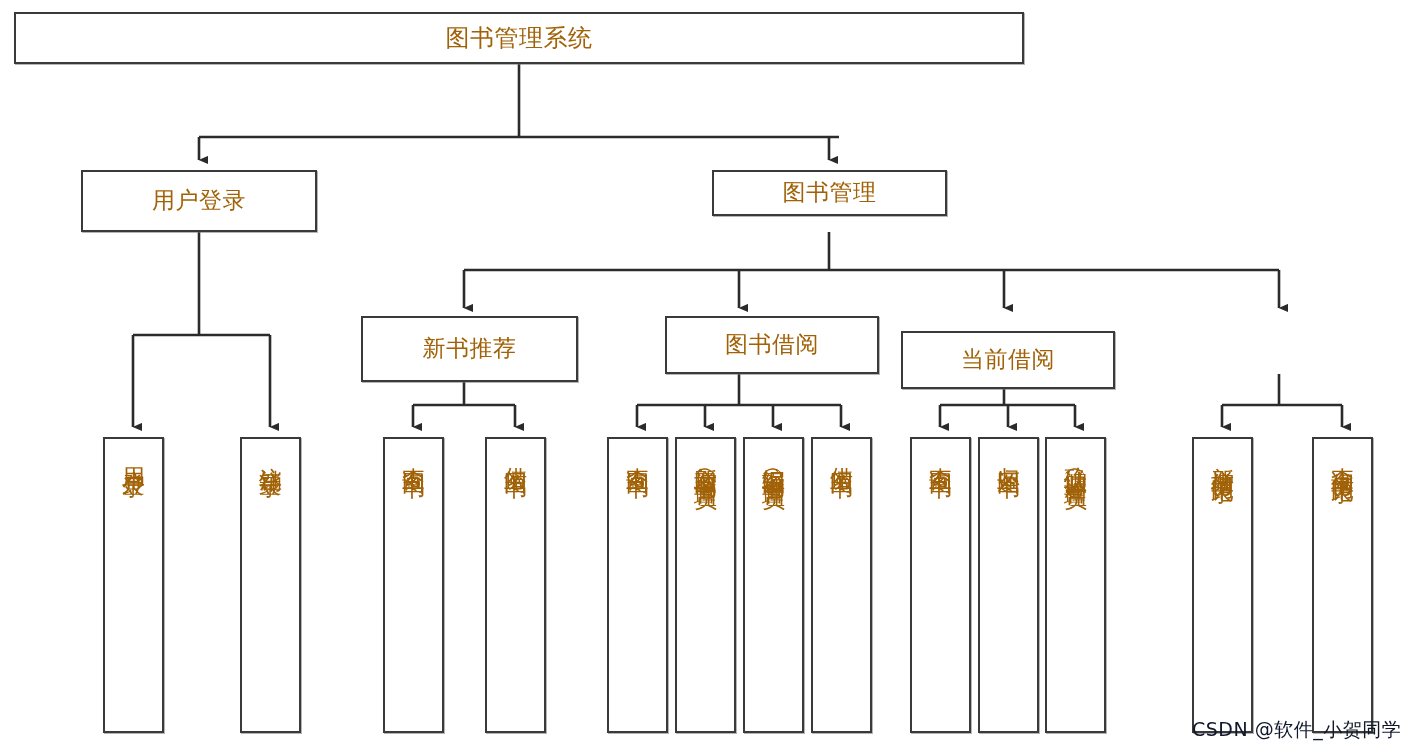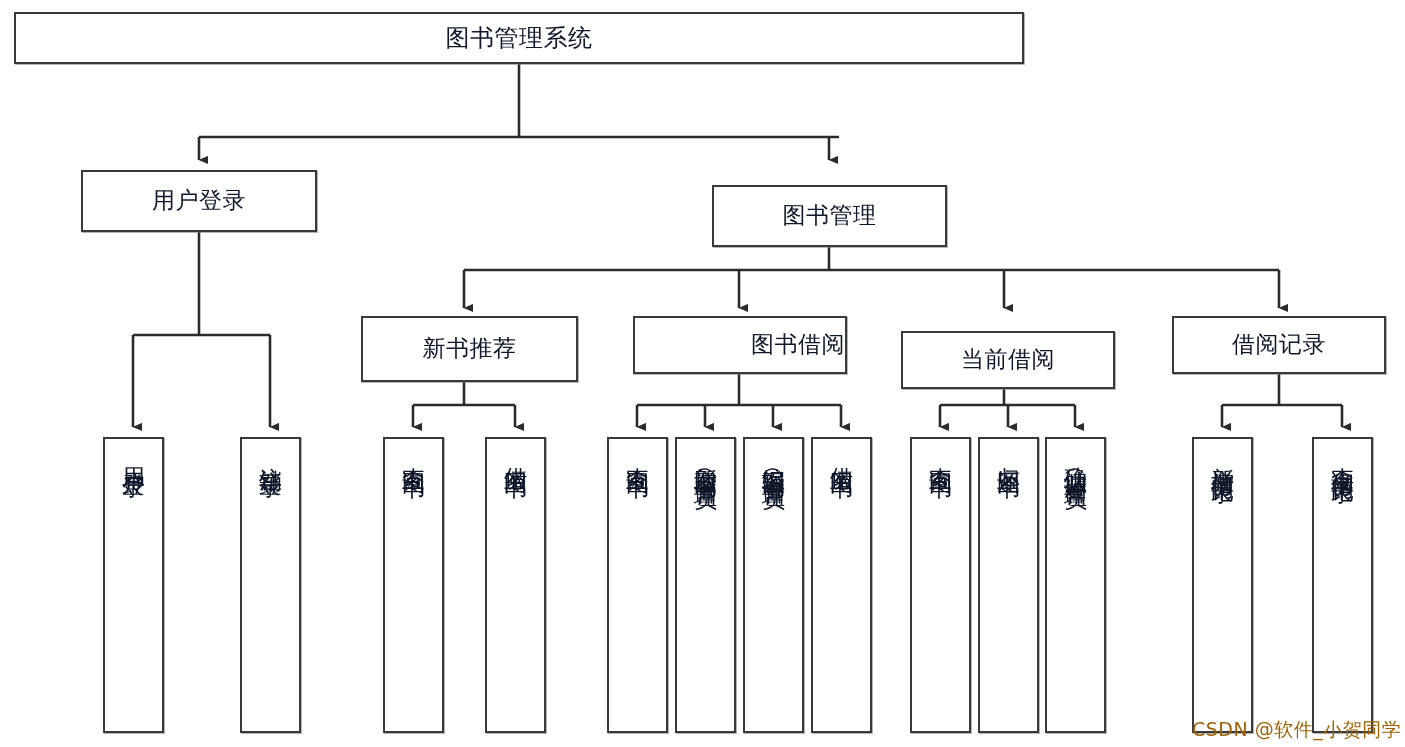--- a/index.html
+++ b/index.html
@@ -31,21 +31,21 @@
     box-sizing: border-box;
     background: #ffffff;
     border: 2px solid #3a3a3a;
     box-shadow: 1px 1px 0 0 rgba(120,120,120,0.55);
     display: flex;
     align-items: center;
     justify-content: center;
     z-index: 2;
   }
   .node-label {
-    color: #0f172a;
+    color: #a16207;
     line-height: 1.18;
     text-align: center;
     white-space: nowrap;
     letter-spacing: 0.5px;
   }
   .node.horiz .node-label {
     font-size: 23px;
   }
   .node.root .node-label {
     font-size: 24px;
@@ -57,21 +57,21 @@
   }
   .node.vert .node-label {
     writing-mode: vertical-rl;
     text-orientation: upright;
     font-size: 23px;
     letter-spacing: 3px;
     white-space: nowrap;
   }
   .watermark {
     position: absolute;
-    color: #a16207;
+    color: #0f172a;
     font-size: 19px;
     letter-spacing: 0.5px;
     white-space: nowrap;
     z-index: 5;
     user-select: none;
   }
 </style>
 </head>
 <body>
 
@@ -130,39 +130,36 @@
   </svg>
 
   <div class="node root horiz" style="left:14px; top:12px; width:1010px; height:52px;">
     <span class="node-label">图书管理系统</span>
   </div>
 
   <div class="node horiz" style="left:81px; top:170px; width:236px; height:62px;">
     <span class="node-label">用户登录</span>
   </div>
 
-  <div class="node horiz" style="left:712px; top:170px; width:235px; height:62px;margin-top:15px;">
+  <div class="node horiz" style="left:712px; top:170px; width:235px; height:46px;">
     <span class="node-label">图书管理</span>
   </div>
 
   <div class="node horiz" style="left:361px; top:316px; width:217px; height:66px;">
     <span class="node-label">新书推荐</span>
   </div>
 
-  <div class="node horiz" style="left:633px; top:316px; width:214px; height:58px;justify-content:flex-end;">
+  <div class="node horiz" style="left:665px; top:316px; width:214px; height:58px;">
     <span class="node-label">图书借阅</span>
   </div>
 
   <div class="node horiz" style="left:901px; top:331px; width:214px; height:58px;">
     <span class="node-label">当前借阅</span>
   </div>
 
-  <div class="node horiz" style="left:1172px; top:316px; width:214px; height:58px;">
-    <span class="node-label">借阅记录</span>
-  </div>
 
   <div class="node vert" style="left:103px; top:437px; width:61px; height:296px;">
     <span class="node-label">用户登录</span>
   </div>
 
   <div class="node vert" style="left:240px; top:437px; width:61px; height:296px;">
     <span class="node-label">注销登录</span>
   </div>
 
   <div class="node vert" style="left:383px; top:437px; width:61px; height:296px;">

